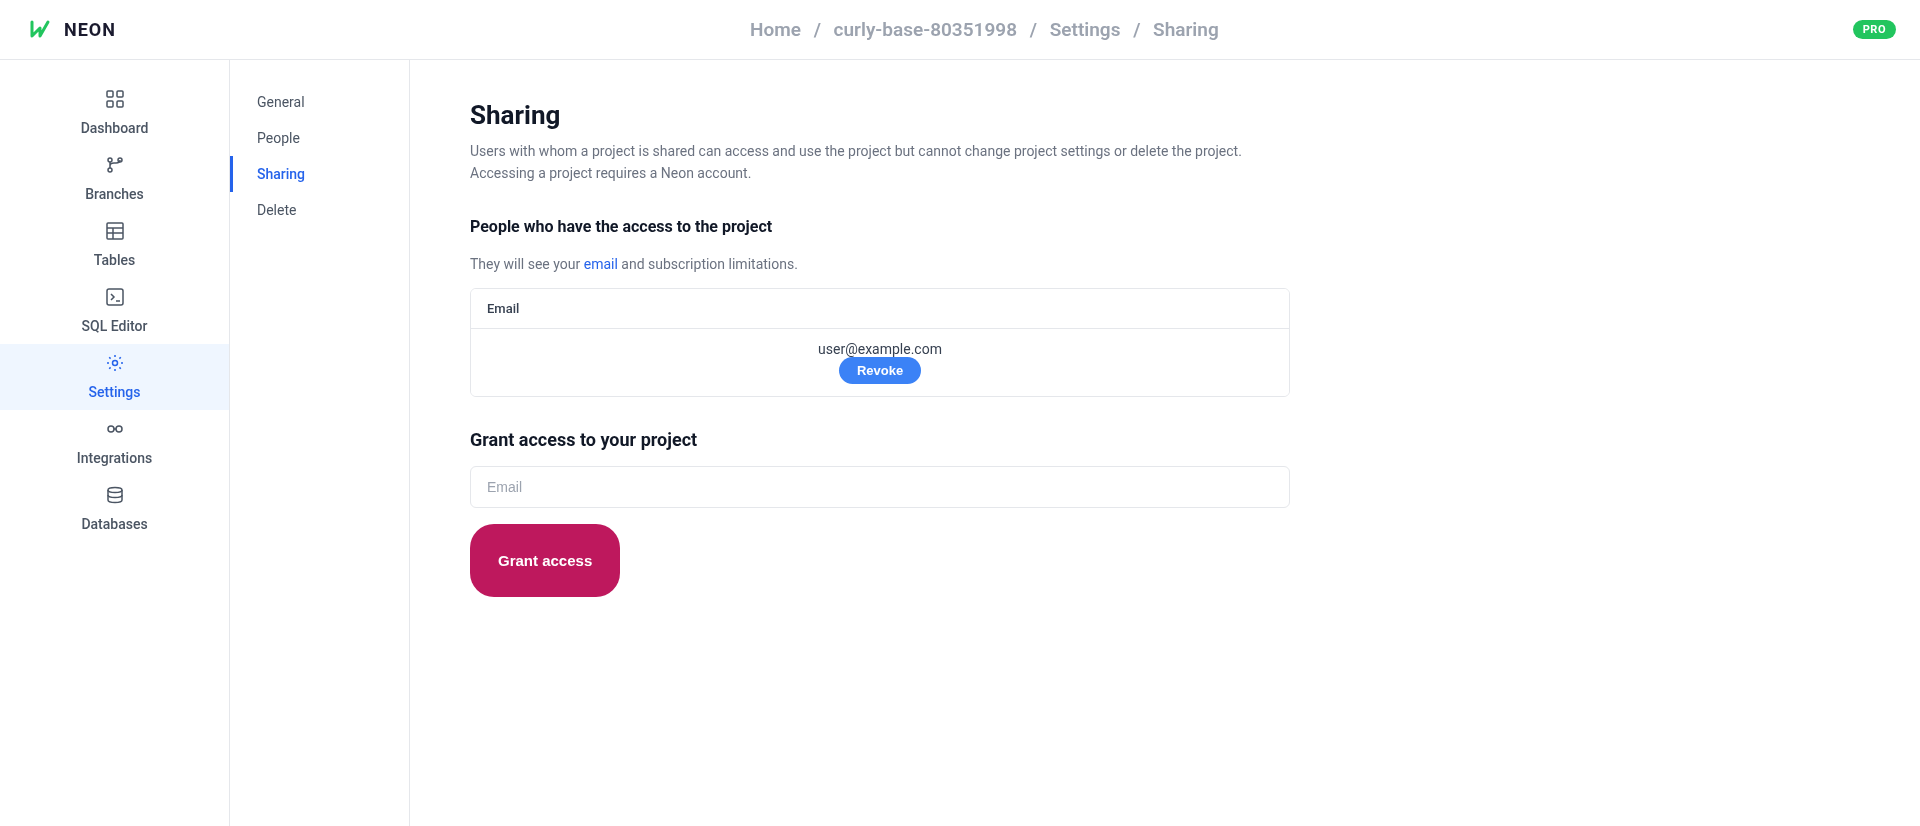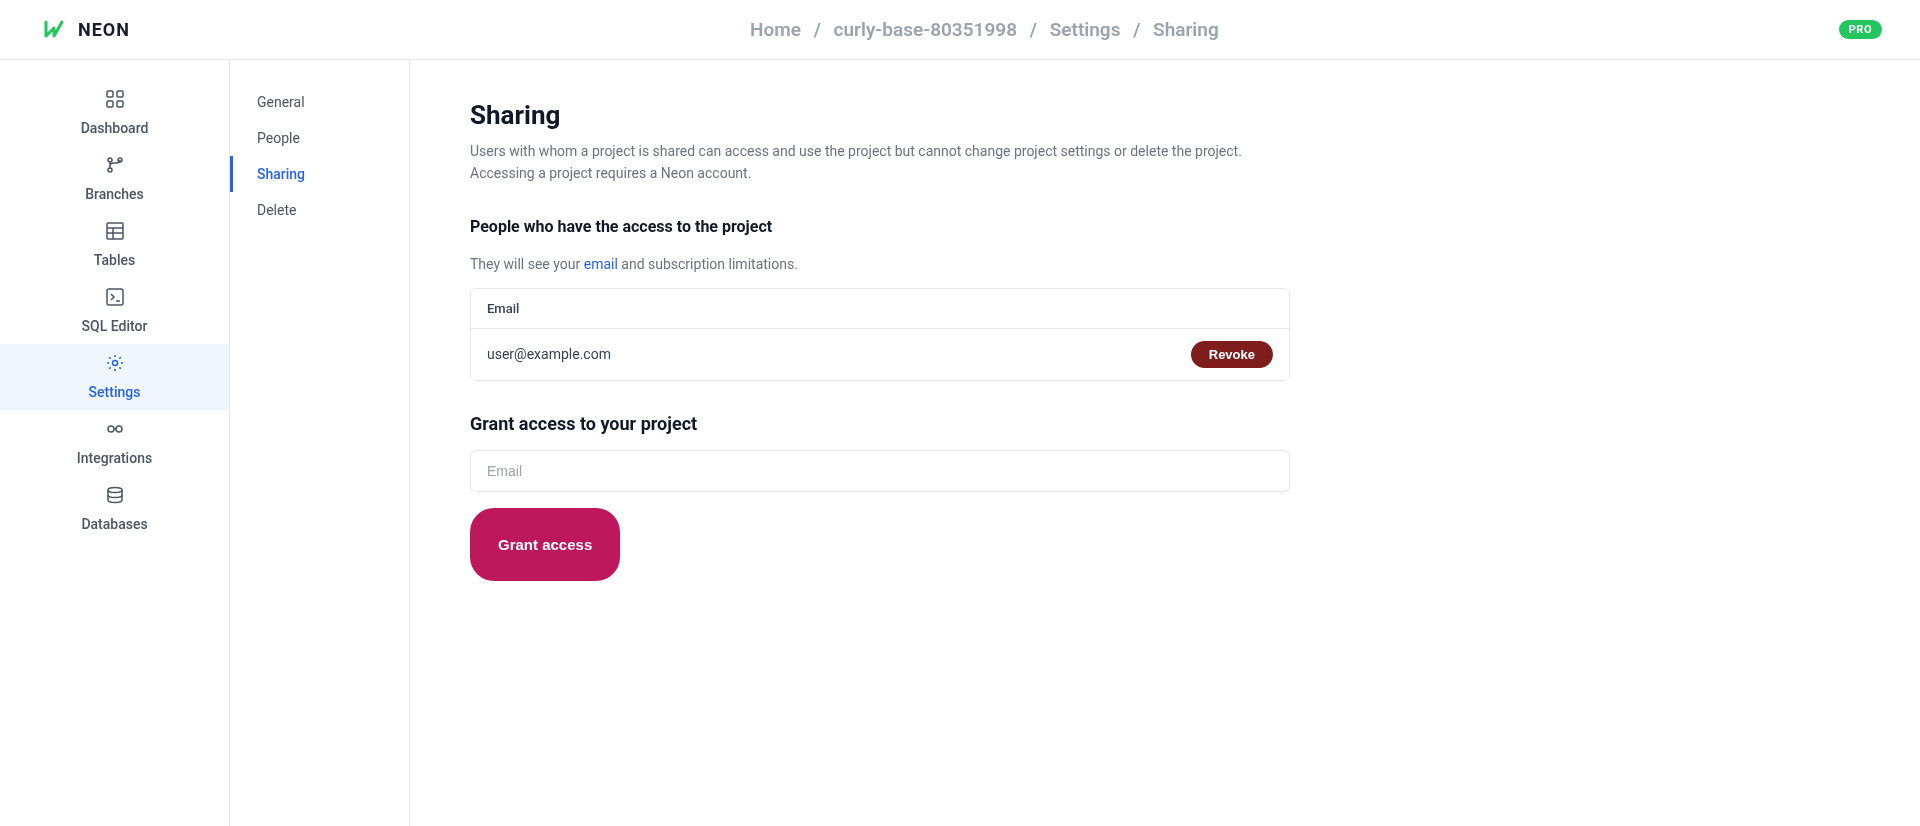--- a/index.html
+++ b/index.html
@@ -6,21 +6,21 @@
     body { font-family: -apple-system, BlinkMacSystemFont, 'Segoe UI', Roboto, sans-serif; background: #f8f9fa; display: flex; flex-direction: column; height: 826px; overflow: hidden; }
 
     
     .top-header {
       height: 60px;
       background: #fff;
       border-bottom: 1px solid #e5e7eb;
       display: flex;
       align-items: center;
       justify-content: space-between;
-      padding: 0 38px;
+      padding: 0 24px;
       position: fixed;
       top: 0; left: 0; right: 0;
       z-index: 100;
     }
     .logo-area {
       display: flex;
       align-items: center;
       gap: 8px;
     }
     .logo-icon {
@@ -182,25 +182,26 @@
       border-bottom: 1px solid #e5e7eb;
     }
     .email-table-row {
       display: flex;
       align-items: center;
       justify-content: space-between;
       padding: 12px 16px;
       background: #fff;
       font-size: 14px;
       color: #374151;
+      flex-direction: column;
     }
 
     
     .revoke-btn {
-      background: #7f1d1d;
+      background: #3b82f6;
       color: #fff;
       border: none;
       border-radius: 20px;
       padding: 6px 18px;
       font-size: 13px;
       font-weight: 600;
       cursor: pointer;
     }
 
     

